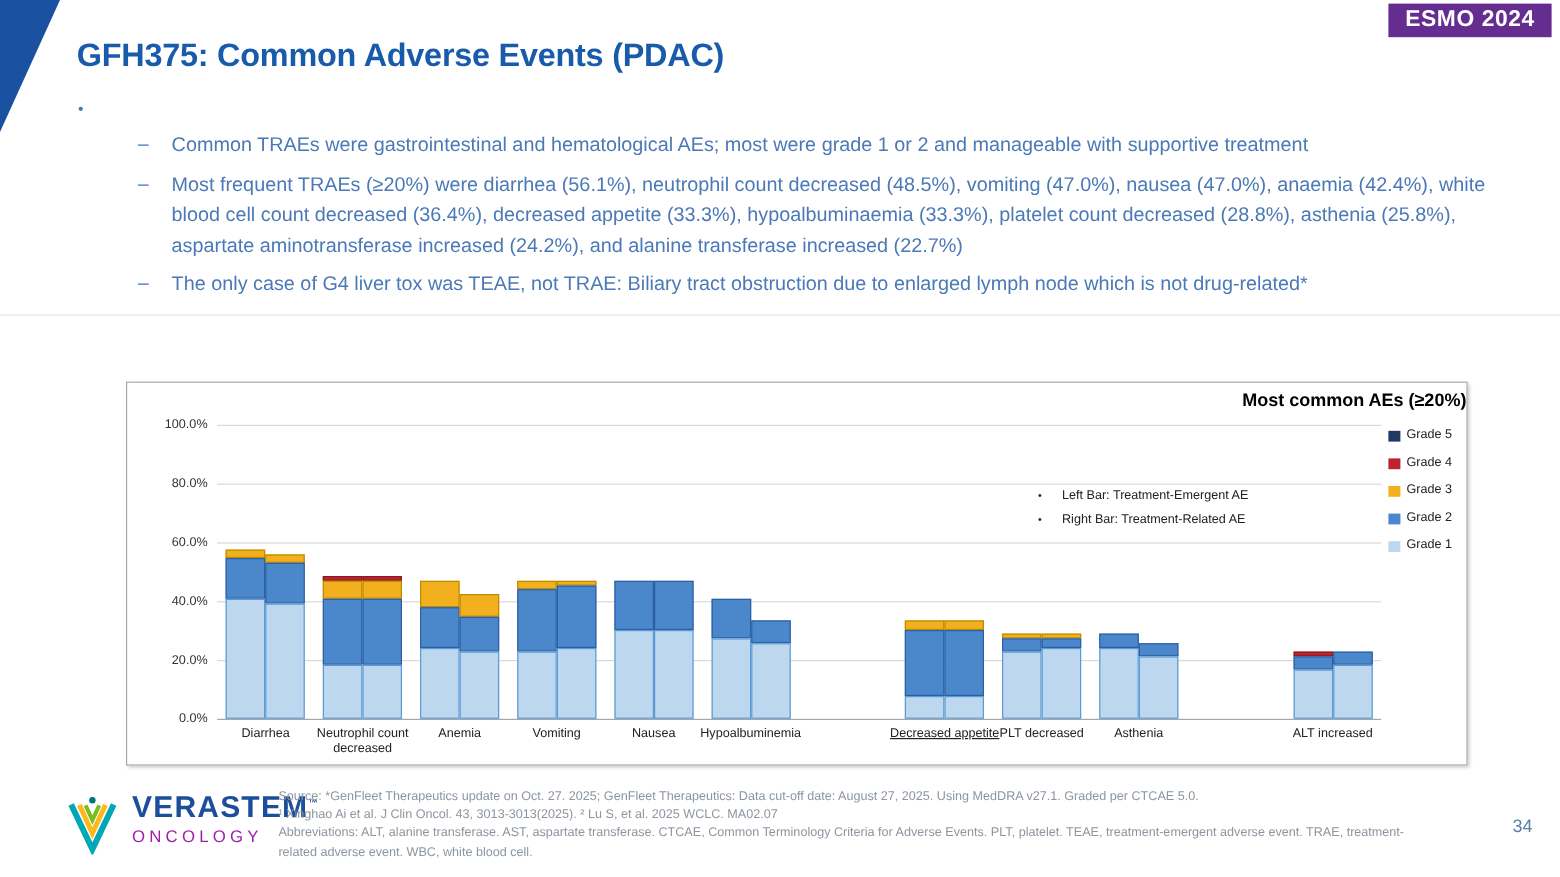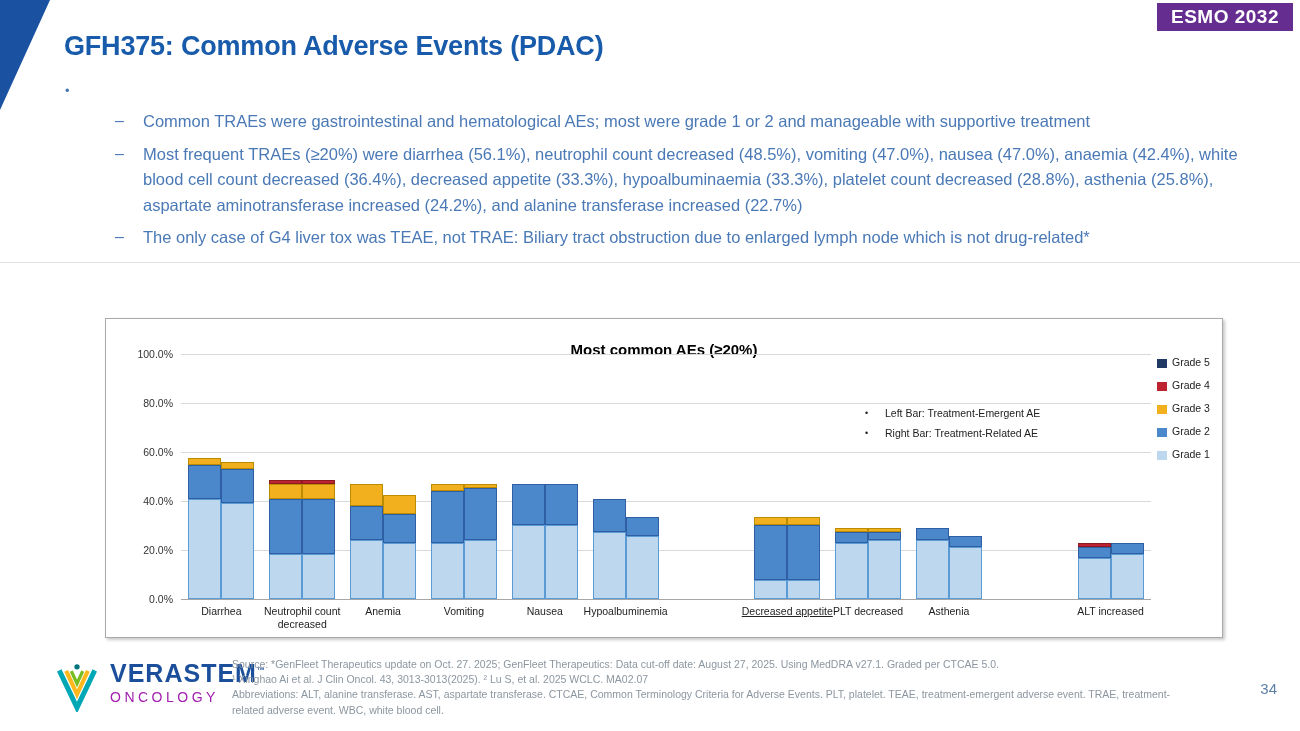--- a/index.html
+++ b/index.html
@@ -29,21 +29,21 @@
   .b-row.l2 .b-marker { flex:0 0 28px; font-size:16px; padding-top:0; }
   .b-text { flex:1; margin-right:45px; }
   .b-text sup { font-size:11px; }
   .divider { position:absolute; left:0; top:262px; width:1300px; border-top:1px solid #e3e3e3; }
 
   .chart-card {
     position:absolute; left:105px; top:318px; width:1118px; height:320px;
     background:#fff; border:1px solid #a9a9a9; box-shadow:2px 2px 3px rgba(0,0,0,0.22);
   }
   .chart-title {
-    position:absolute; left:0; top:22px; width:100%; text-align:center;
+    position:absolute; left:0; top:6px; width:100%; text-align:right;
     font-size:15px; font-weight:bold; color:#000;
   }
   .plot { position:absolute; left:75px; top:35px; width:970px; height:245px; }
   .gridline { position:absolute; left:0; width:100%; border-top:1px solid #d9d9d9; }
   .gridline.axis0 { border-top:1px solid #a6a6a6; }
   .ytick {
     position:absolute; left:-80px; width:72px; text-align:right;
     font-size:10.5px; color:#333; transform:translateY(-50%);
   }
   .bar-group { position:absolute; top:0; height:100%; }
@@ -73,21 +73,21 @@
   .source-line { white-space:nowrap; }
   .page-number { position:absolute; right:23px; top:680px; font-size:15px; color:#5b7fa6; }
 </style>
 </head>
 <body>
 
 <div class="slide">
 
   <div class="corner-wedge"></div>
 
-  <div class="esmo-badge">ESMO 2032</div>
+  <div class="esmo-badge">ESMO 2024</div>
 
   <div class="page-title">GFH375: Common Adverse Events (PDAC)</div>
 
   <div class="bullets">
     <div class="b-row l1">
       <span class="b-marker">•</span>
     </div>
     <div id="sub-bullets">
         <div class="b-row l2">
           <span class="b-marker">–</span>

